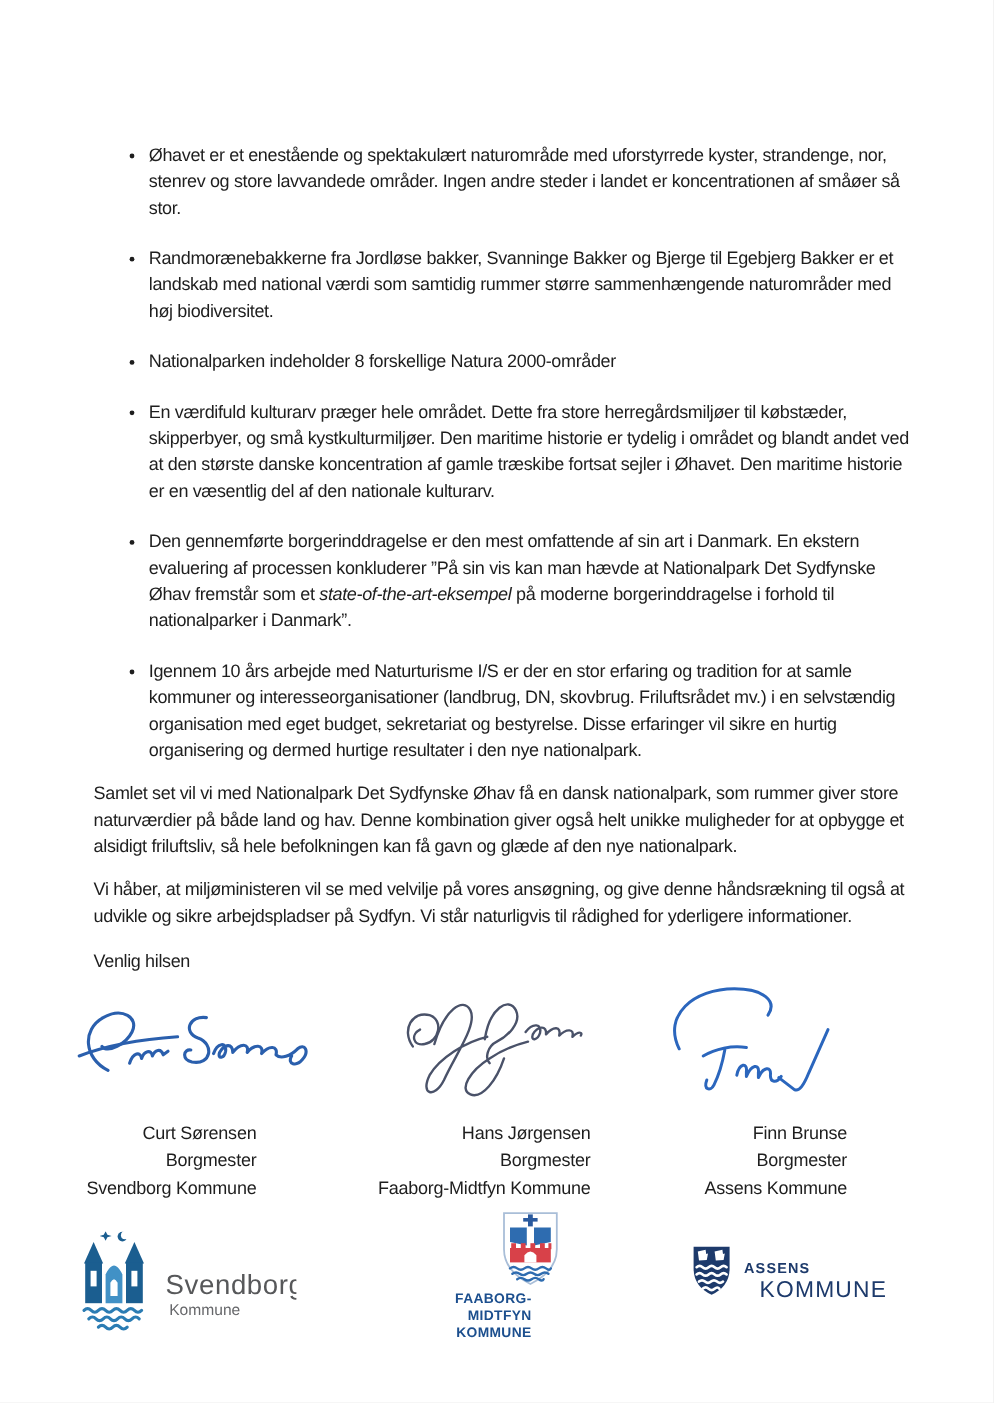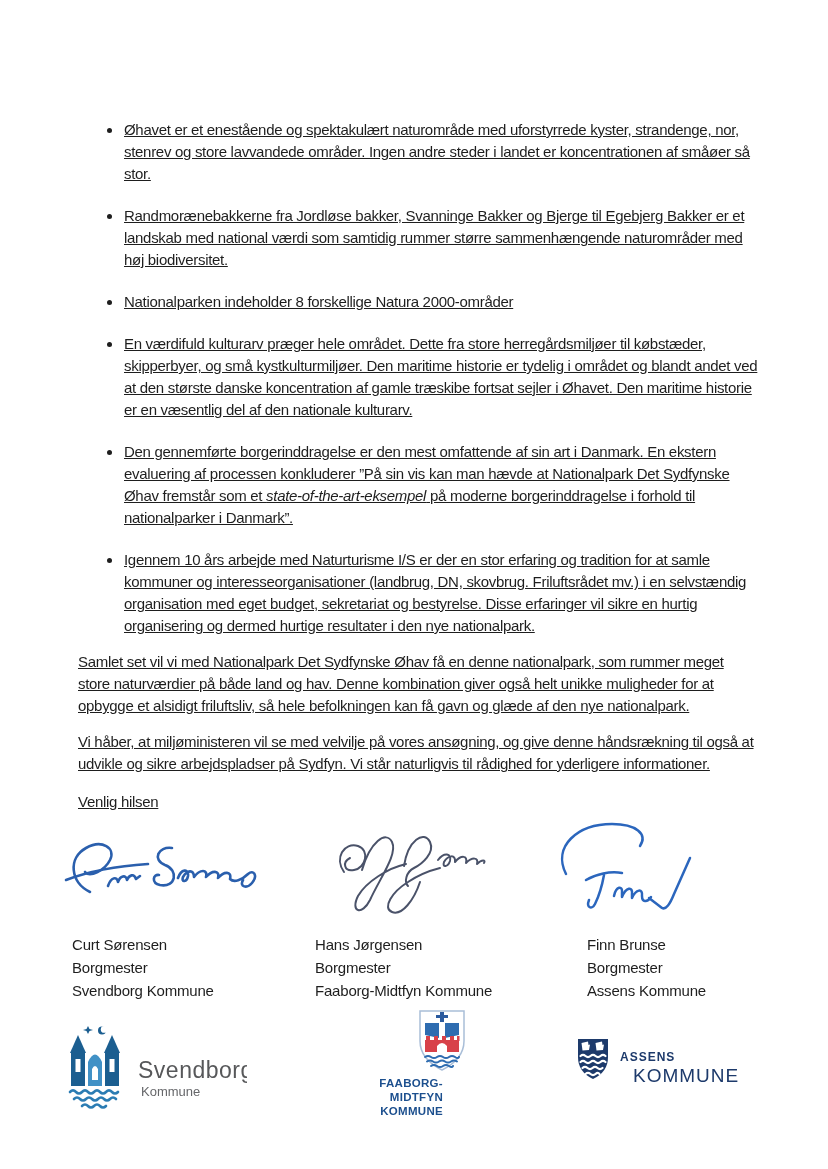--- a/index.html
+++ b/index.html
@@ -10,36 +10,35 @@
     font-family:"Liberation Sans",sans-serif;
     color:#1e1e1e;
     overflow:hidden;
     margin:0 auto;
   }
   .content{
     padding:119px 70px 0 78px;
     font-size:15px;
     line-height:22px;
     letter-spacing:-0.3px;
-    text-decoration:underline;
   }
   ul.bullets{margin:0;padding:0 0 0 45px;list-style:disc;}
   ul.bullets li{margin:0 0 20px 0;padding-left:1px;}
   ul.bullets li:last-child{margin-bottom:0;}
   .para{margin:14px 0 0 0;}
   .closing{margin-top:16px;}
   em.it{font-style:italic;}
 
   .sig{position:absolute;}
   .sig path{fill:none;stroke-linecap:round;stroke-linejoin:round;}
   .sig-curt{left:62px;top:836px;width:205px;height:76px;}
   .sig-hans{left:320px;top:822px;width:168px;height:106px;}
   .sig-finn{left:552px;top:816px;width:154px;height:100px;}
 
-  .signer{position:absolute;top:933px;font-size:15px;line-height:23px;letter-spacing:-0.2px;}
+  .signer{position:absolute;top:933px;font-size:15px;line-height:23px;letter-spacing:-0.2px;text-align:right;}
   .signer-0{left:72px;}
   .signer-1{left:315px;}
   .signer-2{left:587px;}
 
   .logo{position:absolute;}
   .logo-svendborg{left:62px;top:1026px;}
   .logo-faaborg{left:342px;top:1008px;width:200px;}
   .logo-faaborg svg{display:block;margin-left:75px;}
   .fm-text{width:101px;text-align:right;margin-top:4px;
     color:#1c4f8e;font-weight:bold;font-size:11.5px;line-height:14px;letter-spacing:0.3px;}
@@ -55,21 +54,21 @@
 
   <div class="content">
     <ul class="bullets">
       <li>Øhavet er et enestående og spektakulært naturområde med uforstyrrede kyster, strandenge, nor, stenrev og store lavvandede områder. Ingen andre steder i landet er koncentrationen af småøer så stor.</li>
       <li>Randmorænebakkerne fra Jordløse bakker, Svanninge Bakker og Bjerge til Egebjerg Bakker er et landskab med national værdi som samtidig rummer større sammenhængende naturområder med høj biodiversitet.</li>
       <li>Nationalparken indeholder 8 forskellige Natura 2000-områder</li>
       <li>En værdifuld kulturarv præger hele området. Dette fra store herregårdsmiljøer til købstæder, skipperbyer, og små kystkulturmiljøer. Den maritime historie er tydelig i området og blandt andet ved at den største danske koncentration af gamle træskibe fortsat sejler i Øhavet. Den maritime historie er en væsentlig del af den nationale kulturarv.</li>
       <li><span>Den gennemførte borgerinddragelse er den mest omfattende af sin art i Danmark. En ekstern evaluering af processen konkluderer ”På sin vis kan man hævde at Nationalpark Det Sydfynske Øhav fremstår som et </span><em class="it">state-of-the-art-eksempel</em><span> på moderne borgerinddragelse i forhold til nationalparker i Danmark”.</span></li>
       <li>Igennem 10 års arbejde med Naturturisme I/S er der en stor erfaring og tradition for at samle kommuner og interesseorganisationer (landbrug, DN, skovbrug. Friluftsrådet mv.) i en selvstændig organisation med eget budget, sekretariat og bestyrelse. Disse erfaringer vil sikre en hurtig organisering og dermed hurtige resultater i den nye nationalpark.</li>
     </ul>
-    <p class="para">Samlet set vil vi med Nationalpark Det Sydfynske Øhav få en denne nationalpark, som rummer meget store naturværdier på både land og hav. Denne kombination giver også helt unikke muligheder for at opbygge et alsidigt friluftsliv, så hele befolkningen kan få gavn og glæde af den nye nationalpark.</p>
+    <p class="para">Samlet set vil vi med Nationalpark Det Sydfynske Øhav få en dansk nationalpark, som rummer giver store naturværdier på både land og hav. Denne kombination giver også helt unikke muligheder for at opbygge et alsidigt friluftsliv, så hele befolkningen kan få gavn og glæde af den nye nationalpark.</p>
     <p class="para">Vi håber, at miljøministeren vil se med velvilje på vores ansøgning, og give denne håndsrækning til også at udvikle og sikre arbejdspladser på Sydfyn. Vi står naturligvis til rådighed for yderligere informationer.</p>
     <div class="closing">Venlig hilsen</div>
   </div>
 
   <svg class="sig sig-curt" viewBox="0 0 205 76" xmlns="http://www.w3.org/2000/svg">
     <g stroke="#2a5fad" stroke-width="2.6">
       <path d="M28 56 C8 46 6 22 24 12 C40 3 54 12 48 24 C43 34 28 42 23 36"></path>
       <path d="M4 44 C30 34 56 30 86 28"></path>
       <path d="M46 50 C49 41 55 40 56 46 C58 40 64 38 65 44 C67 39 72 37 74 43 L78 40"></path>
       <path d="M110 12 C96 10 90 24 103 29 C117 34 114 52 98 49 C89 47 91 38 97 39"></path>

